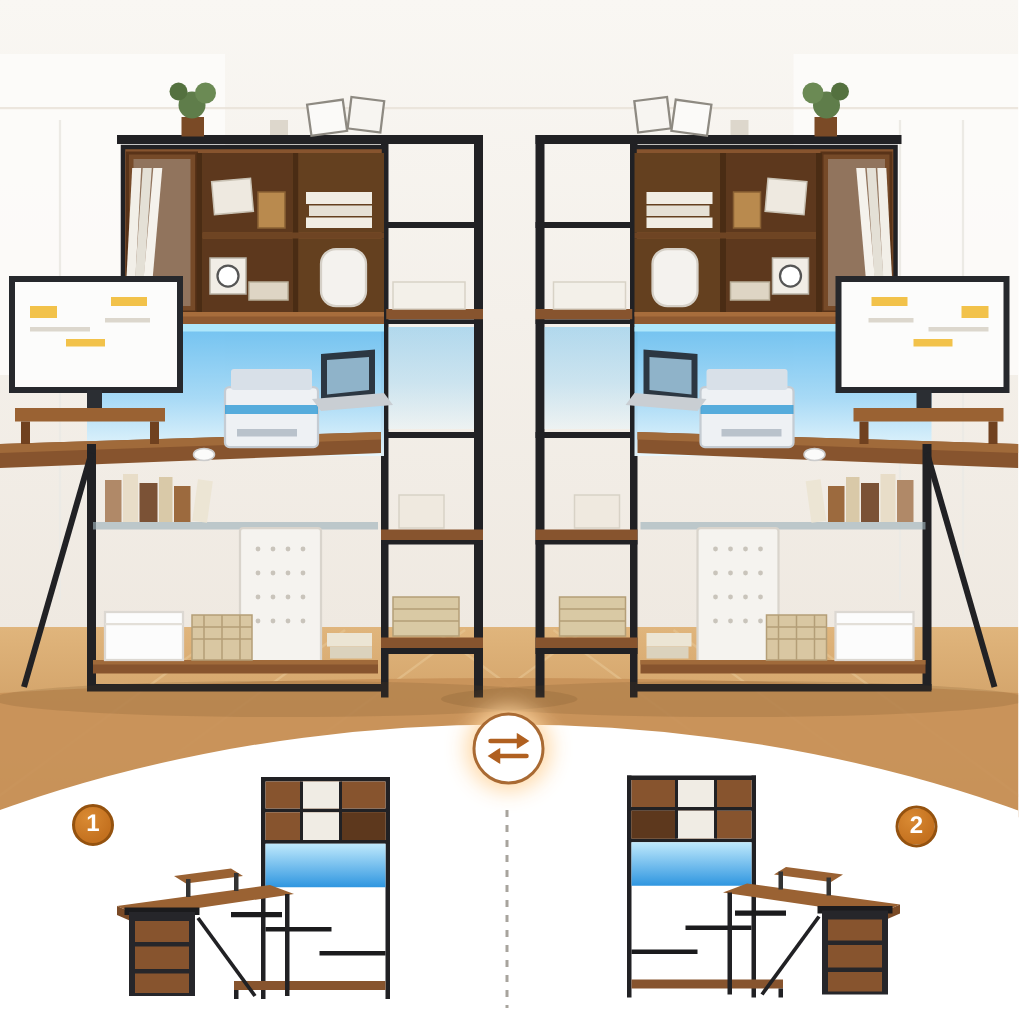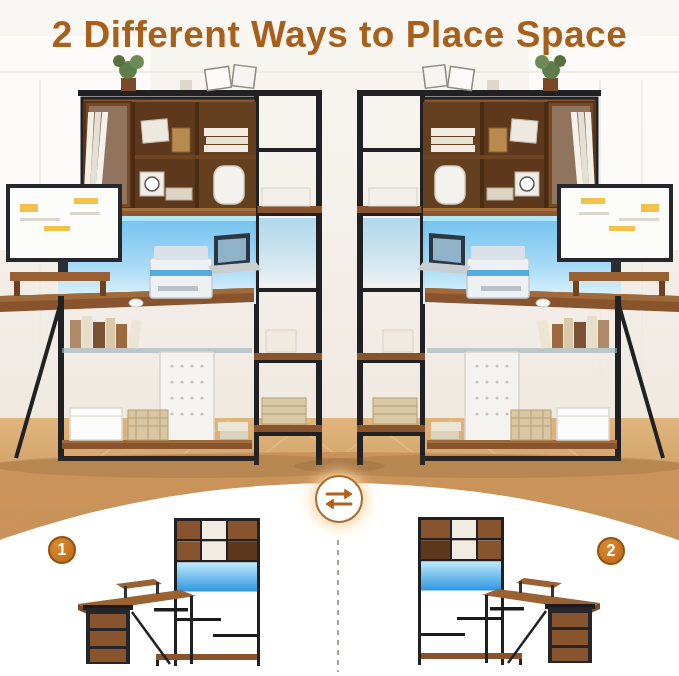--- a/index.html
+++ b/index.html
@@ -280,21 +280,20 @@
           <line x1="539" y1="545" x2="369" y2="420"></line>
             <line x1="459" y1="545" x2="289" y2="420"></line>
         </g>
         <path d="M0 462 Q339 442 679 462 L679 545 L0 545 Z" fill="#c8925a" opacity="0.95"></path>
       </g>
       <use href="#unitBig"></use>
       <use href="#unitBig" transform="translate(679,0) scale(-1,1)"></use>
     </svg>
   </div>
 
-  <h1 class="headline">2 Different Ways to Place Space</h1>
 
   <div class="bottom-dome"></div>
 
   <div class="swap-badge">
     <svg width="30" height="26" viewBox="0 0 30 26">
       <g stroke="var(--c-swap_arrow,#b06020)" stroke-width="3" fill="var(--c-swap_arrow,#b06020)" stroke-linecap="round">
         <line x1="3" y1="8" x2="21" y2="8"></line>
         <polygon points="21,3.5 28,8 21,12.5" stroke-width="1"></polygon>
         <line x1="27" y1="18" x2="9" y2="18"></line>
         <polygon points="9,13.5 2,18 9,22.5" stroke-width="1"></polygon>

